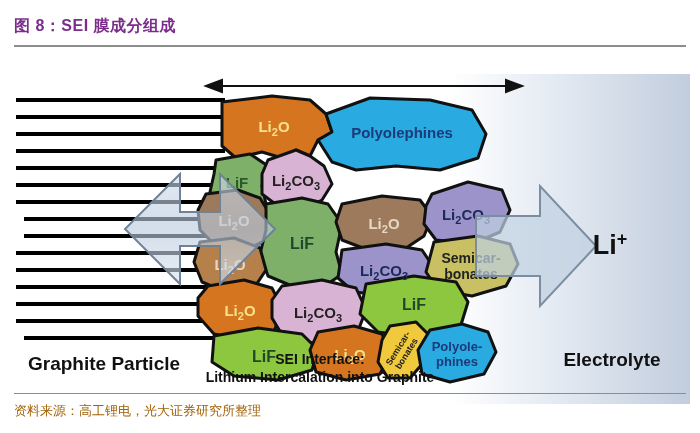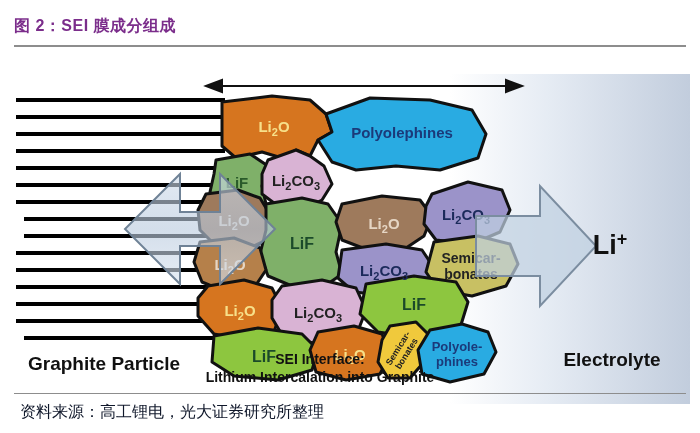--- a/index.html
+++ b/index.html
@@ -40,24 +40,24 @@
   #source-rule {
     position: absolute;
     left: 14px;
     top: 393px;
     width: 672px;
     height: 1px;
     background: #8d8d8d;
   }
   #source-text {
     position: absolute;
-    left: 20px;
+    left: 14px;
     top: 402px;
-    font-size: 16px;
-    color: #0f172a;
+    font-size: 13px;
+    color: #a16207;
     font-family: "Liberation Serif", serif;
     white-space: nowrap;
   }
   
   #diagram {
     position: absolute;
     left: 10px;
     top: 74px;
     width: 680px;
     height: 330px;
@@ -76,21 +76,21 @@
     font-family: "Liberation Sans", sans-serif;
     font-weight: bold;
     fill: #111111;
   }
 </style>
 </head>
 <body>
 
 <div id="page">
 
-  <div id="figure-title">图 2：SEI 膜成分组成</div>
+  <div id="figure-title">图 8：SEI 膜成分组成</div>
   <div id="title-rule"></div>
 
   <div id="diagram">
     <svg width="680" height="330" viewBox="0 0 680 330" xmlns="http://www.w3.org/2000/svg">
       <defs>
         <linearGradient id="electrolyteGrad" x1="0" y1="0" x2="1" y2="0">
           <stop offset="0%" stop-color="#ffffff"></stop>
           <stop offset="40%" stop-color="#e6ecf4"></stop>
           <stop offset="100%" stop-color="#c2cddd"></stop>
         </linearGradient>

